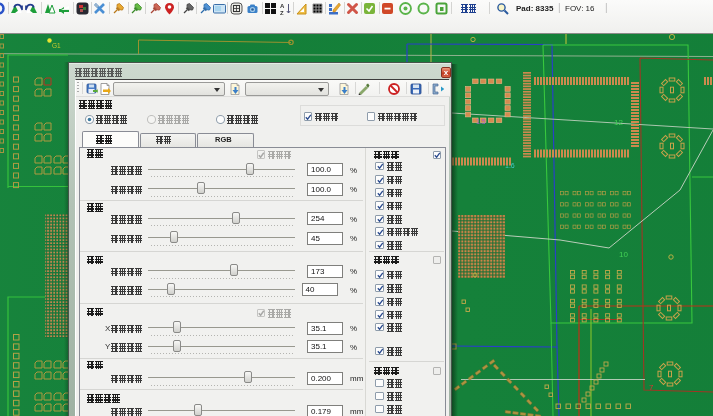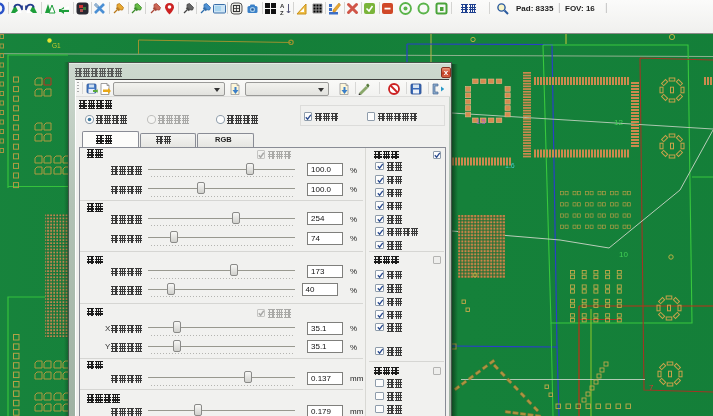--- a/index.html
+++ b/index.html
@@ -690,21 +690,21 @@
       <rect x="1.5" y="1.5" width="10" height="10" rx="1.5" fill="none" stroke="#4aa43a" stroke-width="2"></rect>
       <rect x="5" y="5" width="3.5" height="4" fill="#4aa43a"></rect>
     </svg>
     <svg class="ab" style="left:496px;top:2px" width="13" height="13" viewBox="0 0 13 13">
       <circle cx="5.5" cy="5.5" r="3.6" fill="#f8f4c8" stroke="#2a5a9e" stroke-width="1.4"></circle>
       <path d="M8.5,8.5 L12,12" stroke="#2a5a9e" stroke-width="2"></path>
     </svg>
     <div class="ab" style="left:461px;top:4px;font-size:0"><i class="w"></i><i class="w v2"></i></div>
     <div class="ab" style="left:516px;top:3.5px;font-size:8px;color:#222;font-weight:bold">Pad: 8335</div>
     <div class="ab" style="left:558px;top:2px;color:#bbb;font-size:10px">|</div>
-    <div class="ab" style="left:565px;top:3.5px;font-size:8px;color:#222;font-weight:bold">FOV: 16</div>
+    <div class="ab" style="left:565px;top:3.5px;font-size:8px;color:#222;font-weight:normal">FOV: 16</div>
     <div class="ab" style="left:605px;top:2px;color:#bbb;font-size:10px">|</div>
   </div>
 <div class="ab" style="left:452px;top:64px;width:6px;height:352px;background:linear-gradient(90deg,rgba(10,25,12,0.55),rgba(10,25,12,0.0))"></div>
 <div class="ab" style="left:64px;top:62px;width:5px;height:354px;background:linear-gradient(90deg,rgba(10,25,12,0.0),rgba(10,25,12,0.35))"></div>
 <div class="ab" style="left:68px;top:62px;width:384px;height:354px;background:linear-gradient(#cdd9cf,#b2c2b5 40%,#9fb2a3);border:1px solid #46544a;border-bottom:none;box-shadow:inset 0 1px 0 #e4ece5">
     <div class="ab" style="left:6px;top:5px;font-size:0;opacity:0.8"><i class="c"></i><i class="c v2"></i><i class="c"></i><i class="c v2"></i><i class="c"></i><i class="c v2"></i></div>
     <div class="ab" style="left:372px;top:3.5px;width:10px;height:11px;border-radius:2px;background:linear-gradient(#f09a80,#c23b20 60%,#d8684a);border:1px solid #8a3020;color:#fff;font-size:8px;font-weight:bold;text-align:center;line-height:10px">x</div>
     <div class="ab" style="left:5.5px;top:15.5px;width:374px;height:338px;background:#f0f0ee;border-top:1px solid #3c3c3c;border-left:1px solid #fff">
       <div class="ab" style="left:0;top:0;width:374px;height:17px;background:linear-gradient(#fafaf8,#f2f2f0);border-bottom:1px solid #dddddb"></div>
       <div class="ab" style="left:1.0px;top:2.5px;width:2px;height:11px;background:repeating-linear-gradient(180deg,#aaa 0 1px,transparent 1px 3px)"></div>
@@ -818,21 +818,21 @@
       <div class="ab" style="left:35.5px;top:135.5px;font-size:0"><i class="c"></i><i class="c v2"></i><i class="c"></i><i class="c v2"></i></div>
       <div class="ab" style="left:72.5px;top:138.0px;width:147px;height:1px;background:#98988f"></div>
       <div class="ab" style="left:75.5px;top:145.5px;width:144px;height:1px;background:repeating-linear-gradient(90deg,#b4b4b0 0 1px,transparent 1px 3px)"></div>
       <div class="ab" style="left:156.5px;top:132.0px;width:8px;height:12px;border-radius:2px;background:linear-gradient(#f8f8f6,#d0d0cc);border:1px solid #8a8a88"></div>
       <div class="fld" style="left:231.5px;top:132.5px">254</div>
       <div class="ab" style="left:274.5px;top:135.0px;font-size:8px;color:#222">%</div>
       <div class="ab" style="left:35.5px;top:155.0px;font-size:0"><i class="c"></i><i class="c v2"></i><i class="c"></i><i class="c v2"></i></div>
       <div class="ab" style="left:72.5px;top:157.5px;width:147px;height:1px;background:#98988f"></div>
       <div class="ab" style="left:75.5px;top:165.0px;width:144px;height:1px;background:repeating-linear-gradient(90deg,#b4b4b0 0 1px,transparent 1px 3px)"></div>
       <div class="ab" style="left:94.5px;top:151.5px;width:8px;height:12px;border-radius:2px;background:linear-gradient(#f8f8f6,#d0d0cc);border:1px solid #8a8a88"></div>
-      <div class="fld" style="left:231.5px;top:152.0px">74</div>
+      <div class="fld" style="left:231.5px;top:152.0px">45</div>
       <div class="ab" style="left:274.5px;top:154.5px;font-size:8px;color:#222">%</div>
       <div class="ab" style="left:11.0px;top:176.0px;font-size:0"><i class="b"></i><i class="b v2"></i></div>
       <div class="ab" style="left:35.5px;top:188.0px;font-size:0"><i class="c"></i><i class="c v2"></i><i class="c"></i><i class="c v2"></i></div>
       <div class="ab" style="left:72.5px;top:190.5px;width:147px;height:1px;background:#98988f"></div>
       <div class="ab" style="left:75.5px;top:198.0px;width:144px;height:1px;background:repeating-linear-gradient(90deg,#b4b4b0 0 1px,transparent 1px 3px)"></div>
       <div class="ab" style="left:154.5px;top:184.5px;width:8px;height:12px;border-radius:2px;background:linear-gradient(#f8f8f6,#d0d0cc);border:1px solid #8a8a88"></div>
       <div class="fld" style="left:231.5px;top:185.0px">173</div>
       <div class="ab" style="left:274.5px;top:187.5px;font-size:8px;color:#222">%</div>
       <div class="ab" style="left:35.5px;top:206.5px;font-size:0"><i class="c"></i><i class="c v2"></i><i class="c"></i><i class="c v2"></i></div>
       <div class="ab" style="left:72.5px;top:209.0px;width:147px;height:1px;background:#98988f"></div>
@@ -859,21 +859,21 @@
       <div class="ab" style="left:72.5px;top:266.0px;width:147px;height:1px;background:#98988f"></div>
       <div class="ab" style="left:75.5px;top:273.5px;width:144px;height:1px;background:repeating-linear-gradient(90deg,#b4b4b0 0 1px,transparent 1px 3px)"></div>
       <div class="ab" style="left:97.5px;top:260.0px;width:8px;height:12px;border-radius:2px;background:linear-gradient(#f8f8f6,#d0d0cc);border:1px solid #8a8a88"></div>
       <div class="fld" style="left:231.5px;top:260.5px">35.1</div>
       <div class="ab" style="left:274.5px;top:263.0px;font-size:8px;color:#222">%</div>
       <div class="ab" style="left:11.0px;top:281.0px;font-size:0"><i class="b"></i><i class="b v2"></i></div>
       <div class="ab" style="left:35.5px;top:295.0px;font-size:0"><i class="c"></i><i class="c v2"></i><i class="c"></i><i class="c v2"></i></div>
       <div class="ab" style="left:72.5px;top:297.5px;width:147px;height:1px;background:#98988f"></div>
       <div class="ab" style="left:75.5px;top:305.0px;width:144px;height:1px;background:repeating-linear-gradient(90deg,#b4b4b0 0 1px,transparent 1px 3px)"></div>
       <div class="ab" style="left:168.5px;top:291.5px;width:8px;height:12px;border-radius:2px;background:linear-gradient(#f8f8f6,#d0d0cc);border:1px solid #8a8a88"></div>
-      <div class="fld" style="left:231.5px;top:292.0px">0.137</div>
+      <div class="fld" style="left:231.5px;top:292.0px">0.200</div>
       <div class="ab" style="left:274.5px;top:294.5px;font-size:8px;color:#222">mm</div>
       <div class="ab" style="left:11.0px;top:314.5px;font-size:0"><i class="b"></i><i class="b v2"></i><i class="b"></i><i class="b v2"></i></div>
       <div class="ab" style="left:35.5px;top:328.0px;font-size:0"><i class="c"></i><i class="c v2"></i><i class="c"></i><i class="c v2"></i></div>
       <div class="ab" style="left:72.5px;top:330.5px;width:147px;height:1px;background:#98988f"></div>
       <div class="ab" style="left:118.5px;top:324.5px;width:8px;height:12px;border-radius:2px;background:linear-gradient(#f8f8f6,#d0d0cc);border:1px solid #8a8a88"></div>
       <div class="fld" style="left:231.5px;top:325.0px">0.179</div>
       <div class="ab" style="left:274.5px;top:327.5px;font-size:8px;color:#222">mm</div>
       <div class="ab" style="left:298.5px;top:71.0px;font-size:0"><i class="b"></i><i class="b v2"></i><i class="b"></i></div>
       <div class="cb" style="left:357.0px;top:71.0px;background:#fdfdfd;border-color:#8e9cab">
         <svg width="8.5" height="8.5" viewBox="0 0 8.5 8.5">

